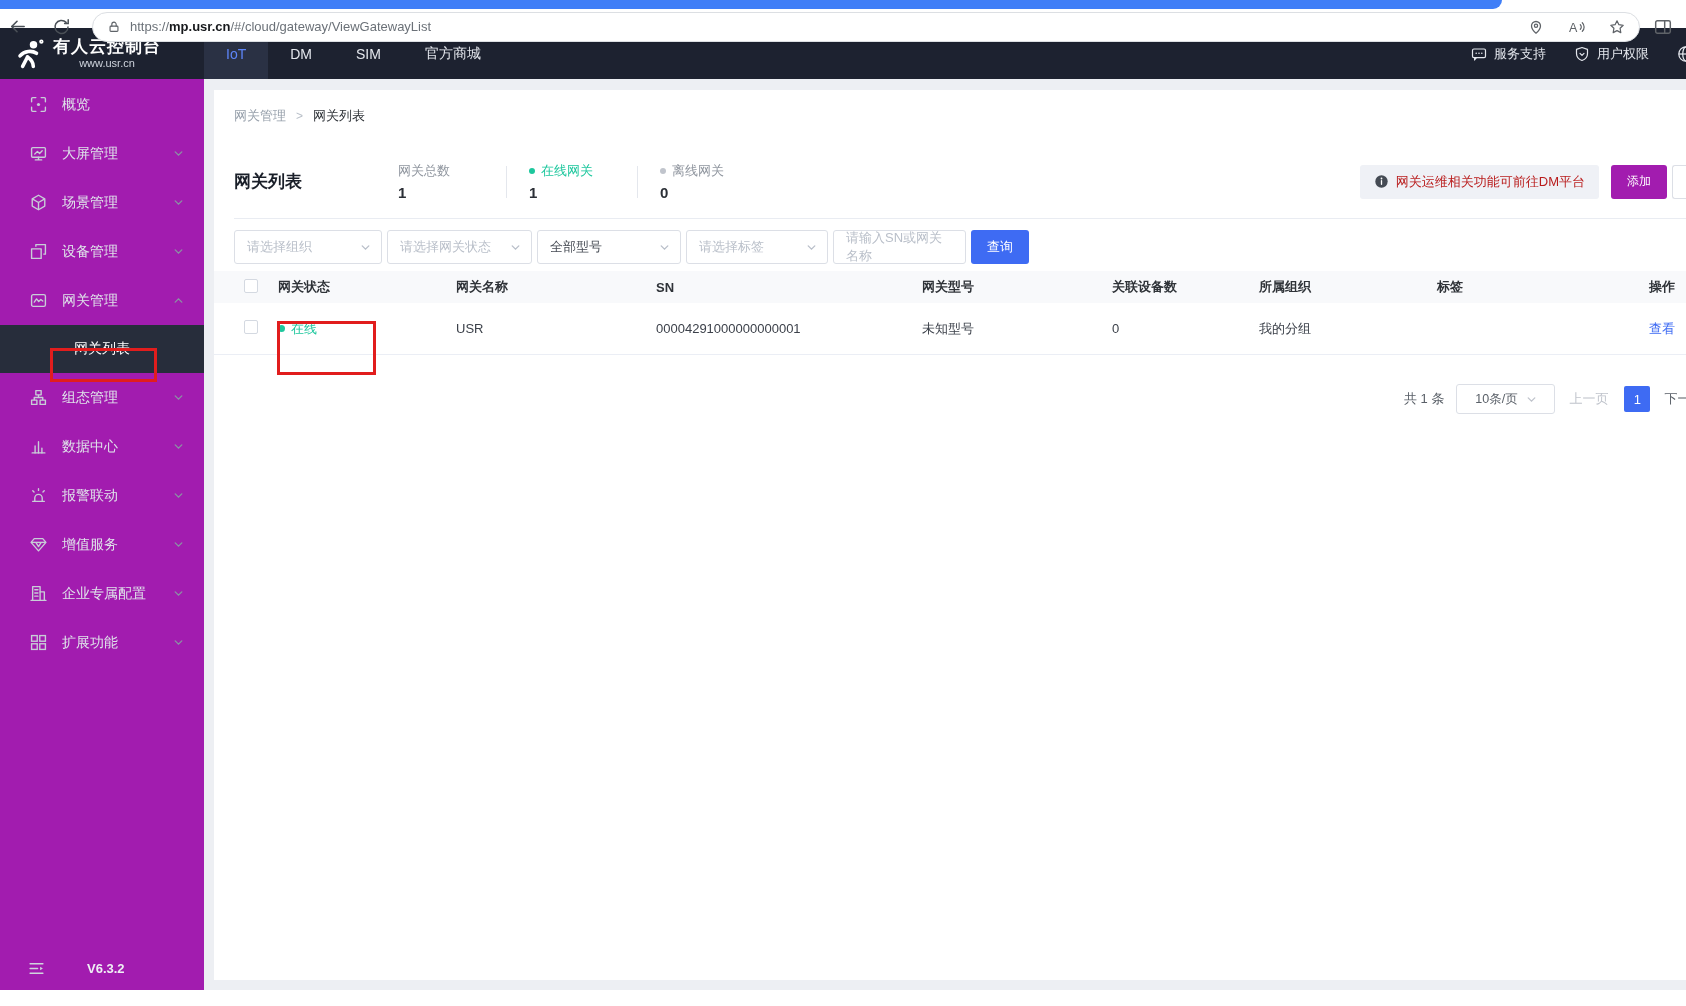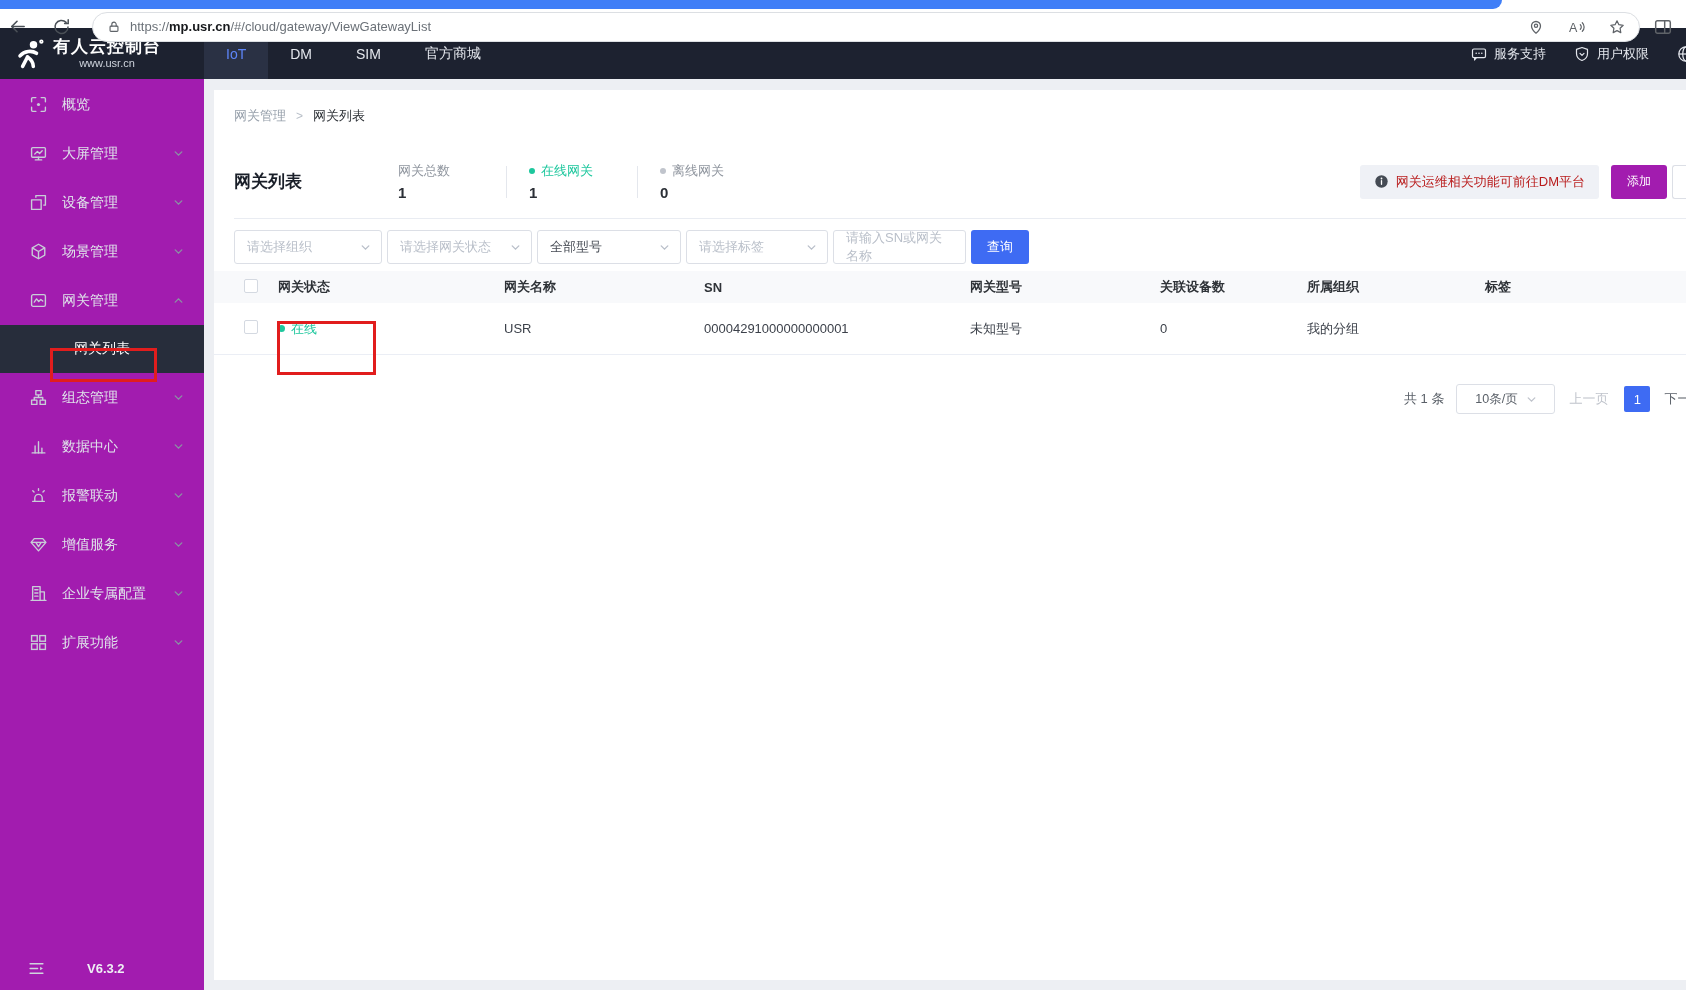--- a/index.html
+++ b/index.html
@@ -97,21 +97,21 @@
   .search-btn { width:58px; height:34px; background:#3e6bf3; color:#fff; border:none;
     border-radius:3px; font-size:13px; cursor:pointer;
     font-family:"Liberation Sans","DejaVu Sans",sans-serif; }
 
   .gw-table { margin-top:7px; margin-left:-20px; width:1492px; }
   .thead { height:32px; background:#f8f9fb; display:flex; align-items:center;
     font-size:13px; font-weight:700; color:#2f3338; }
   .trow { height:52px; display:flex; align-items:center; border-bottom:1px solid #ebeef5;
     font-size:13px; color:#3c414a; background:#fff; }
   .col-cb { width:64px; padding-left:30px; flex:0 0 auto; }
-  .col-status { width:226px; flex:0 0 auto; display:flex; align-items:center;text-align:right; }
+  .col-status { width:178px; flex:0 0 auto; display:flex; align-items:center;text-align:right; }
   .col-name { width:200px; flex:0 0 auto; }
   .col-sn { width:266px; flex:0 0 auto; }
   .col-model { width:190px; flex:0 0 auto; }
   .col-devices { width:147px; flex:0 0 auto; }
   .col-org { width:178px; flex:0 0 auto; }
   .col-tag { width:212px; flex:0 0 auto; }
   .col-action { width:120px; flex:0 0 auto; white-space:nowrap; }
   .checkbox { width:14px; height:14px; border:1px solid #d4d9e1; border-radius:2px;
     background:#fff; display:inline-block; cursor:pointer; }
   .status-online { color:#1dc79d; display:flex; align-items:center; gap:6px; }
@@ -278,39 +278,39 @@
         <span class="mi-label">大屏管理</span>
         <span class="mi-chev">
           <svg width="11" height="11" viewBox="0 0 10 10" fill="none" stroke="currentColor" stroke-width="1.2" stroke-linecap="round">
               <path d="M2 3.5 5 6.5 8 3.5"></path>
             </svg>
         </span>
       </div>
       <div class="menu-item">
         <span class="mi-icon">
           <svg viewBox="0 0 16 16" fill="none" stroke="currentColor" stroke-width="1.3" stroke-linejoin="round">
+              <path d="M8 1.2 13.9 4.6v6.8L8 14.8 2.1 11.4V4.6z"></path>
+              <path d="M8 8 2.1 4.6M8 8l5.9-3.4M8 8v6.8"></path>
+            </svg>
+        </span>
+        <span class="mi-label">场景管理</span>
+        <span class="mi-chev">
+          <svg width="11" height="11" viewBox="0 0 10 10" fill="none" stroke="currentColor" stroke-width="1.2" stroke-linecap="round">
+              <path d="M2 3.5 5 6.5 8 3.5"></path>
+            </svg>
+        </span>
+      </div>
+      <div class="menu-item">
+        <span class="mi-icon">
+          <svg viewBox="0 0 16 16" fill="none" stroke="currentColor" stroke-width="1.3" stroke-linejoin="round">
               <rect x="1.5" y="5.5" width="9" height="9"></rect>
               <path d="M5.5 3.5v-2h9v9h-2"></path>
             </svg>
         </span>
         <span class="mi-label">设备管理</span>
-        <span class="mi-chev">
-          <svg width="11" height="11" viewBox="0 0 10 10" fill="none" stroke="currentColor" stroke-width="1.2" stroke-linecap="round">
-              <path d="M2 3.5 5 6.5 8 3.5"></path>
-            </svg>
-        </span>
-      </div>
-      <div class="menu-item">
-        <span class="mi-icon">
-          <svg viewBox="0 0 16 16" fill="none" stroke="currentColor" stroke-width="1.3" stroke-linejoin="round">
-              <path d="M8 1.2 13.9 4.6v6.8L8 14.8 2.1 11.4V4.6z"></path>
-              <path d="M8 8 2.1 4.6M8 8l5.9-3.4M8 8v6.8"></path>
-            </svg>
-        </span>
-        <span class="mi-label">场景管理</span>
         <span class="mi-chev">
           <svg width="11" height="11" viewBox="0 0 10 10" fill="none" stroke="currentColor" stroke-width="1.2" stroke-linecap="round">
               <path d="M2 3.5 5 6.5 8 3.5"></path>
             </svg>
         </span>
       </div>
       <div class="menu-item">
         <span class="mi-icon">
           <svg viewBox="0 0 16 16" fill="none" stroke="currentColor" stroke-width="1.3" stroke-linecap="round" stroke-linejoin="round">
               <rect x="1.5" y="2.5" width="13" height="11" rx="1.5"></rect>

